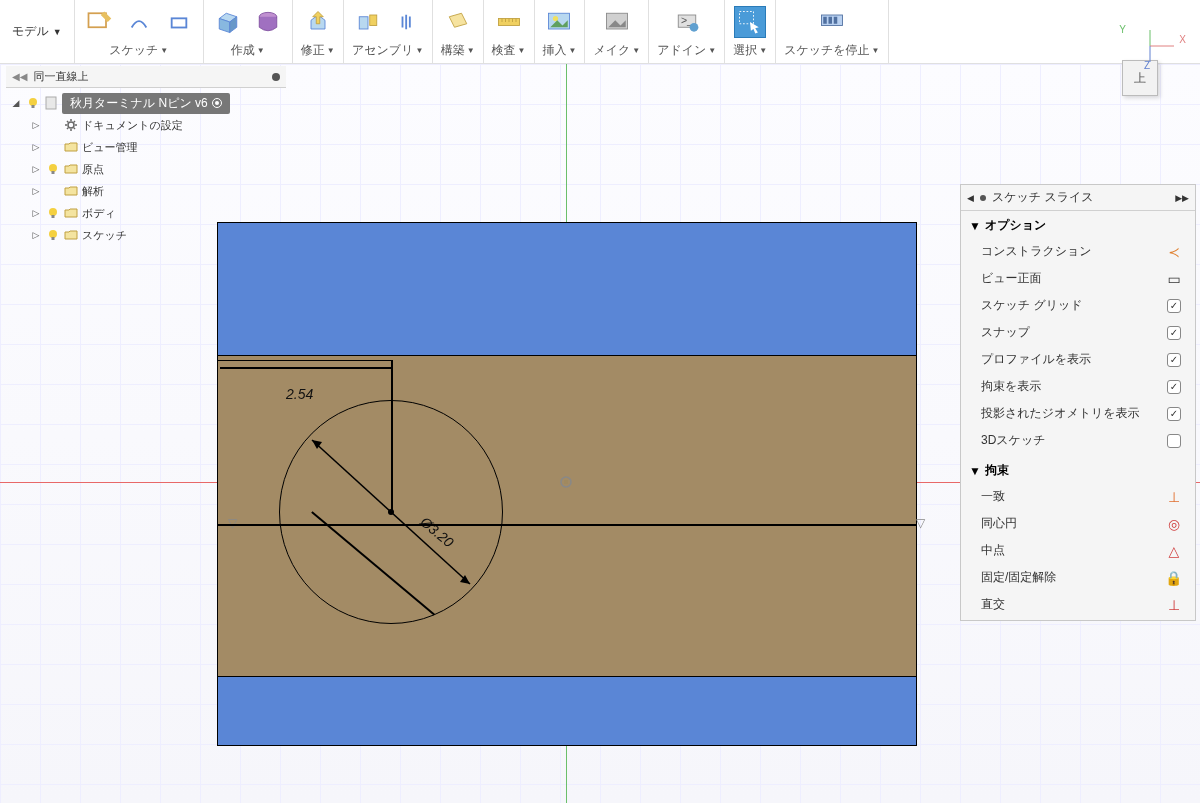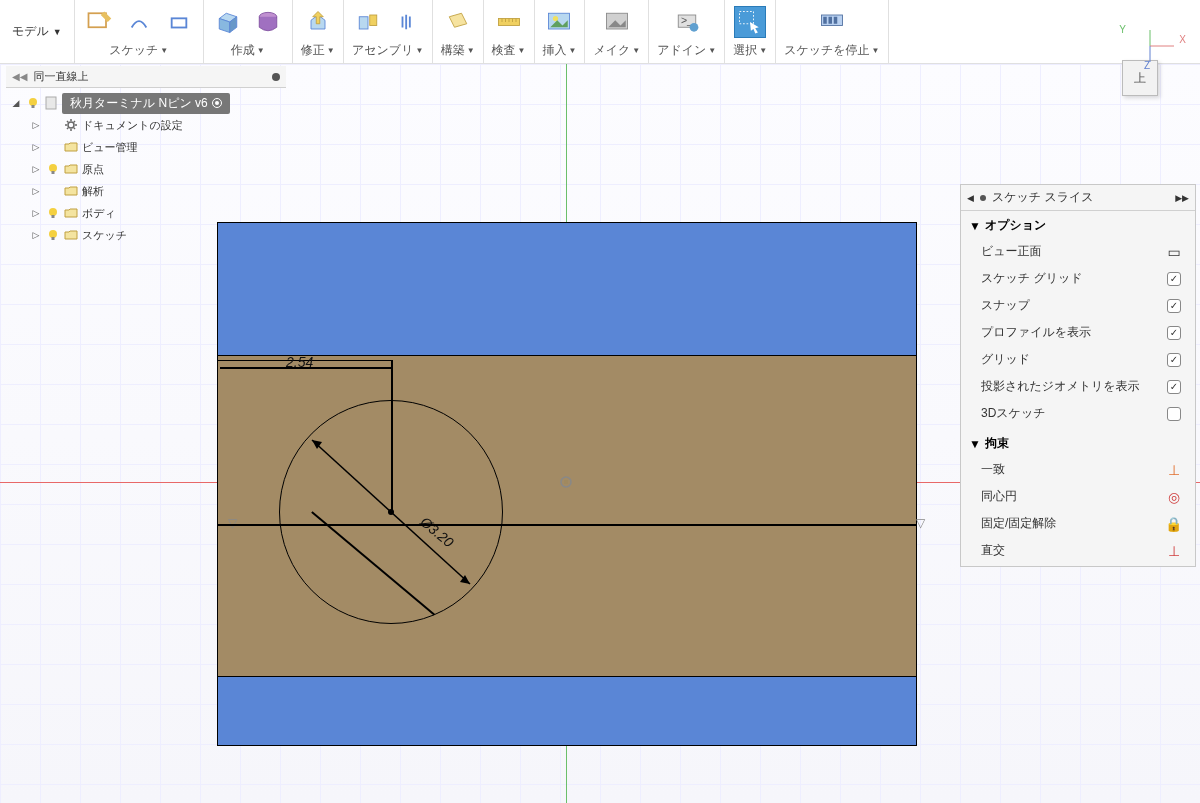--- a/index.html
+++ b/index.html
@@ -92,21 +92,21 @@
   <div class="part blue-band" style="left:217px; top:612px; width:700px; height:70px;"></div>
 
   <div class="tan-overlay" style="left:217px; top:296px; width:176px; height:164px; border-right:none; border-bottom:none; background:transparent;"></div>
 
   <div class="sketch-circle" style="left:279px; top:336px; width:224px; height:224px;"></div>
   <div style="position:absolute; left:388px; top:445px; width:6px; height:6px; background:#000; border-radius:50%;"></div>
 
   <div class="sketch-line" style="left:391px; top:296px; width:1.5px; height:152px;"></div>
 
   <div class="sketch-line" style="left:220px; top:303px; width:171px; height:1.5px;"></div>
-  <div class="dim-text" style="left:286px; top:290px;">2.54</div>
+  <div class="dim-text" style="left:286px; top:322px;">2.54</div>
 
   <div class="sketch-line" style="left:312px; top:447px; width:160px; height:1.5px; transform-origin:left center; transform:rotate(40deg);"></div>
 
   <svg style="position:absolute; left:279px; top:336px; width:224px; height:224px; overflow:visible;">
     <line x1="33" y1="40" x2="191" y2="184" stroke="#000" stroke-width="1.5"></line>
     <polygon points="33,40 43,42 38,49" fill="#000"></polygon>
     <polygon points="191,184 181,182 186,175" fill="#000"></polygon>
   </svg>
   <div class="dim-text" style="left:418px; top:460px; transform:rotate(40deg);">Ø3.20</div>
 
@@ -437,20 +437,24 @@
     <span>スケッチ スライス</span>
     <span class="expand">▶▶</span>
   </div>
   <div class="palette-section">
     <div class="sec-title">
         <span>▼</span>
         <span>オプション</span>
       </div>
     <div id="palette-options">
         <div class="palette-row">
+          <span class="label">コンストラクション</span>
+          <span class="glyph orange">≺</span>
+        </div>
+        <div class="palette-row">
           <span class="label">ビュー正面</span>
           <span class="glyph ">▭</span>
         </div>
         <div class="palette-row">
           <span class="label">スケッチ グリッド</span>
           <span class="ctrl">
             <span class="chk on"></span>
           </span>
         </div>
         <div class="palette-row">
@@ -459,21 +463,21 @@
             <span class="chk on"></span>
           </span>
         </div>
         <div class="palette-row">
           <span class="label">プロファイルを表示</span>
           <span class="ctrl">
             <span class="chk on"></span>
           </span>
         </div>
         <div class="palette-row">
-          <span class="label">グリッド</span>
+          <span class="label">拘束を表示</span>
           <span class="ctrl">
             <span class="chk on"></span>
           </span>
         </div>
         <div class="palette-row">
           <span class="label">投影されたジオメトリを表示</span>
           <span class="ctrl">
             <span class="chk on"></span>
           </span>
         </div>
@@ -493,20 +497,24 @@
     <div id="palette-constraints">
         <div class="palette-row">
           <span class="label">一致</span>
           <span class="glyph g-coincident">⊥</span>
         </div>
         <div class="palette-row">
           <span class="label">同心円</span>
           <span class="glyph redfill">◎</span>
         </div>
         <div class="palette-row">
+          <span class="label">中点</span>
+          <span class="glyph red">△</span>
+        </div>
+        <div class="palette-row">
           <span class="label">固定/固定解除</span>
           <span class="glyph g-lock">🔒</span>
         </div>
         <div class="palette-row">
           <span class="label">直交</span>
           <span class="glyph red">⊥</span>
         </div>
       </div>
   </div>
 </div>

